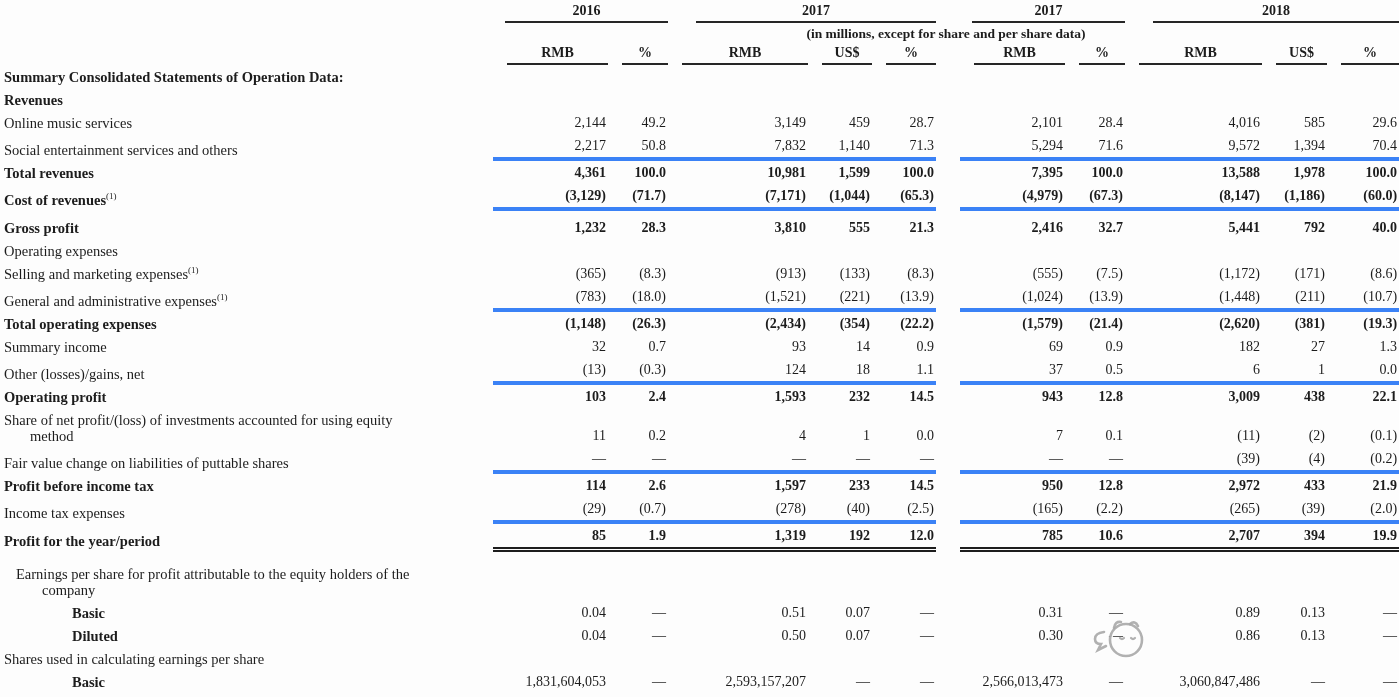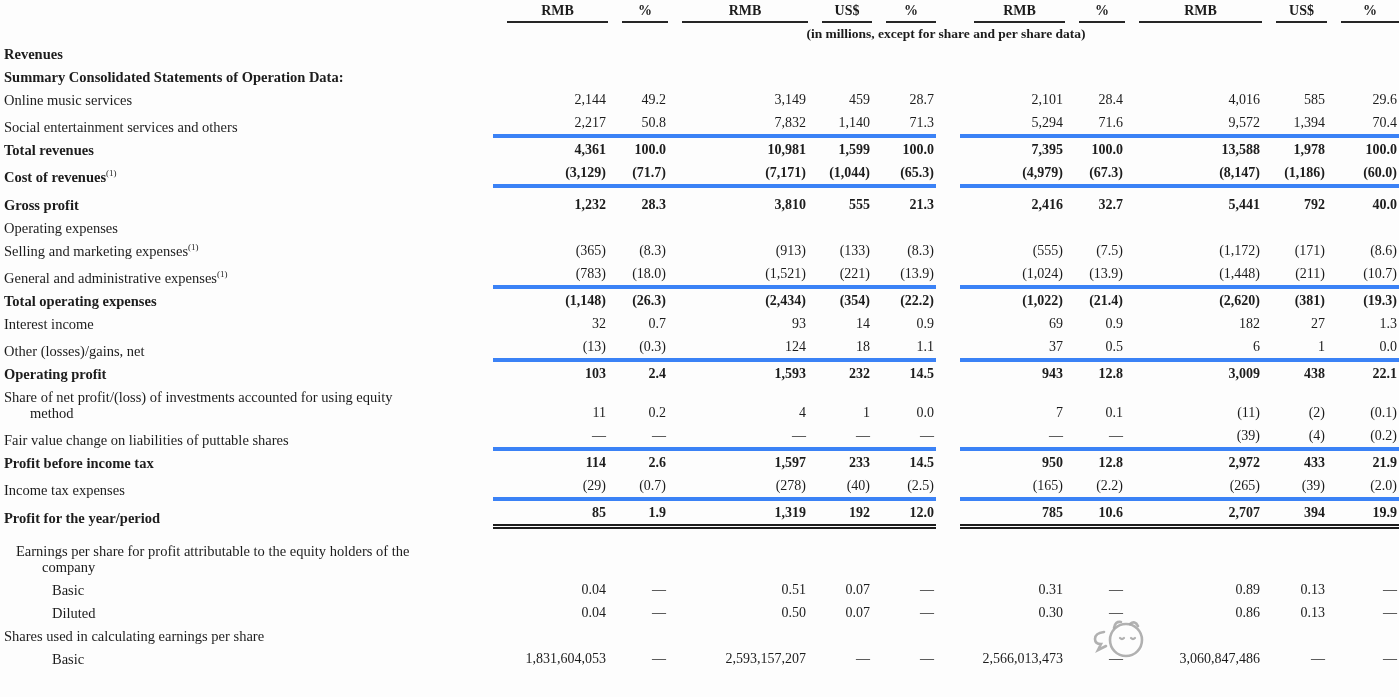--- a/index.html
+++ b/index.html
@@ -13,21 +13,21 @@
   td,th{padding:0;vertical-align:bottom;font-weight:normal;text-align:left;}
   .num{text-align:right;}
   
   .u{padding:4px 2px 3px 12px;line-height:16px;font-size:14px;min-height:16px;}
   .lbl{padding:4px 0 3px 4px;line-height:16px;font-size:14.5px;}
   .line  .u{border-bottom:4px solid #3b82f6;}
   .dline .u{border-bottom:5px double #1d1d1d;}
   .b{font-weight:bold;}
   sup{font-size:9px;line-height:0;}
   .ind1{}
-  .ind2{padding-left:52px;}
+  .ind2{padding-left:72px;font-weight:bold;}
   .hang{padding-left:26px;font-family:Liberation Serif, serif;}
   .gap-s td .u,.gap-s td .lbl{padding-top:9px;}
   .gap-l td .u,.gap-l td .lbl{padding-top:14px;padding-left:16px;}
   
   .gtitle{font-weight:bold;font-size:14px;text-align:center;border-bottom:2px solid #262626;
           padding:4px 0 2px 0;margin-left:10px;line-height:17px;}
   .yr{font-weight:bold;font-size:14px;text-align:center;border-bottom:2px solid #262626;
       padding:3px 0 2px 0;line-height:16px;}
   .colh{font-weight:bold;font-size:14px;text-align:center;border-bottom:2px solid #262626;
         padding:3px 0 2px 0;margin-left:14px;line-height:16px;}
@@ -59,20 +59,42 @@
     <col style="width:24px">
     <col style="width:105px">
       <col style="width:60px">
       <col style="width:137px">
       <col style="width:65px">
       <col style="width:72px">
   </colgroup>
   <thead>
       <tr>
         <td></td>
+        <th colspan="2">
+          <div class="yr" style="margin-left: 12px;">2016</div>
+        </th>
+        <th colspan="3">
+          <div class="yr" style="margin-left: 28px;">2017</div>
+        </th>
+        <td></td>
+        <th colspan="2">
+          <div class="yr" style="margin-left: 12px;">2017</div>
+        </th>
+        <th colspan="3">
+          <div class="yr" style="margin-left: 28px;">2018</div>
+        </th>
+      </tr>
+      <tr>
+        <td></td>
+        <th colspan="11">
+          <div class="units">(in millions, except for share and per share data)</div>
+        </th>
+      </tr>
+      <tr>
+        <td></td>
         <th>
           <div class="colh">RMB</div>
         </th>
         <th>
           <div class="colh">%</div>
         </th>
         <th>
           <div class="colh">RMB</div>
         </th>
         <th>
@@ -91,30 +113,60 @@
         <th>
           <div class="colh">RMB</div>
         </th>
         <th>
           <div class="colh">US$</div>
         </th>
         <th>
           <div class="colh">%</div>
         </th>
       </tr>
-      <tr>
-        <td></td>
-        <th colspan="11">
-          <div class="units">(in millions, except for share and per share data)</div>
-        </th>
-      </tr>
     </thead>
   <tbody>
       <tr class="">
         <td>
+          <div class="lbl"><span class="b">Summary Consolidated Statements of Operation Data:</span></div>
+        </td>
+        <td class="num">
+          <div class="u b" style="border: none;">&nbsp;</div>
+        </td>
+        <td class="num">
+          <div class="u b" style="border: none;">&nbsp;</div>
+        </td>
+        <td class="num">
+          <div class="u b" style="border: none;">&nbsp;</div>
+        </td>
+        <td class="num">
+          <div class="u b" style="border: none;">&nbsp;</div>
+        </td>
+        <td class="num">
+          <div class="u b" style="border: none;">&nbsp;</div>
+        </td>
+        <td></td>
+        <td class="num">
+          <div class="u b" style="border: none;">&nbsp;</div>
+        </td>
+        <td class="num">
+          <div class="u b" style="border: none;">&nbsp;</div>
+        </td>
+        <td class="num">
+          <div class="u b" style="border: none;">&nbsp;</div>
+        </td>
+        <td class="num">
+          <div class="u b" style="border: none;">&nbsp;</div>
+        </td>
+        <td class="num">
+          <div class="u b" style="border: none;">&nbsp;</div>
+        </td>
+      </tr>
+      <tr class="">
+        <td>
           <div class="lbl"><span class="b">Revenues</span></div>
         </td>
         <td class="num">
           <div class="u b" style="border: none;">&nbsp;</div>
         </td>
         <td class="num">
           <div class="u b" style="border: none;">&nbsp;</div>
         </td>
         <td class="num">
           <div class="u b" style="border: none;">&nbsp;</div>
@@ -137,56 +189,20 @@
         </td>
         <td class="num">
           <div class="u b" style="border: none;">&nbsp;</div>
         </td>
         <td class="num">
           <div class="u b" style="border: none;">&nbsp;</div>
         </td>
       </tr>
       <tr class="">
         <td>
-          <div class="lbl"><span class="b">Summary Consolidated Statements of Operation Data:</span></div>
-        </td>
-        <td class="num">
-          <div class="u b" style="border: none;">&nbsp;</div>
-        </td>
-        <td class="num">
-          <div class="u b" style="border: none;">&nbsp;</div>
-        </td>
-        <td class="num">
-          <div class="u b" style="border: none;">&nbsp;</div>
-        </td>
-        <td class="num">
-          <div class="u b" style="border: none;">&nbsp;</div>
-        </td>
-        <td class="num">
-          <div class="u b" style="border: none;">&nbsp;</div>
-        </td>
-        <td></td>
-        <td class="num">
-          <div class="u b" style="border: none;">&nbsp;</div>
-        </td>
-        <td class="num">
-          <div class="u b" style="border: none;">&nbsp;</div>
-        </td>
-        <td class="num">
-          <div class="u b" style="border: none;">&nbsp;</div>
-        </td>
-        <td class="num">
-          <div class="u b" style="border: none;">&nbsp;</div>
-        </td>
-        <td class="num">
-          <div class="u b" style="border: none;">&nbsp;</div>
-        </td>
-      </tr>
-      <tr class="">
-        <td>
           <div class="lbl ind1"><span>Online music services</span></div>
         </td>
         <td class="num">
           <div class="u">2,144</div>
         </td>
         <td class="num">
           <div class="u">49.2</div>
         </td>
         <td class="num">
           <div class="u">3,149</div>
@@ -480,38 +496,38 @@
           <div class="u b">(2,434)</div>
         </td>
         <td class="num">
           <div class="u b">(354)</div>
         </td>
         <td class="num">
           <div class="u b">(22.2)</div>
         </td>
         <td></td>
         <td class="num">
-          <div class="u b">(1,022)</div>
+          <div class="u b">(1,579)</div>
         </td>
         <td class="num">
           <div class="u b">(21.4)</div>
         </td>
         <td class="num">
           <div class="u b">(2,620)</div>
         </td>
         <td class="num">
           <div class="u b">(381)</div>
         </td>
         <td class="num">
           <div class="u b">(19.3)</div>
         </td>
       </tr>
       <tr class="">
         <td>
-          <div class="lbl"><span>Interest income</span></div>
+          <div class="lbl"><span>Summary income</span></div>
         </td>
         <td class="num">
           <div class="u">32</div>
         </td>
         <td class="num">
           <div class="u">0.7</div>
         </td>
         <td class="num">
           <div class="u">93</div>
         </td>

